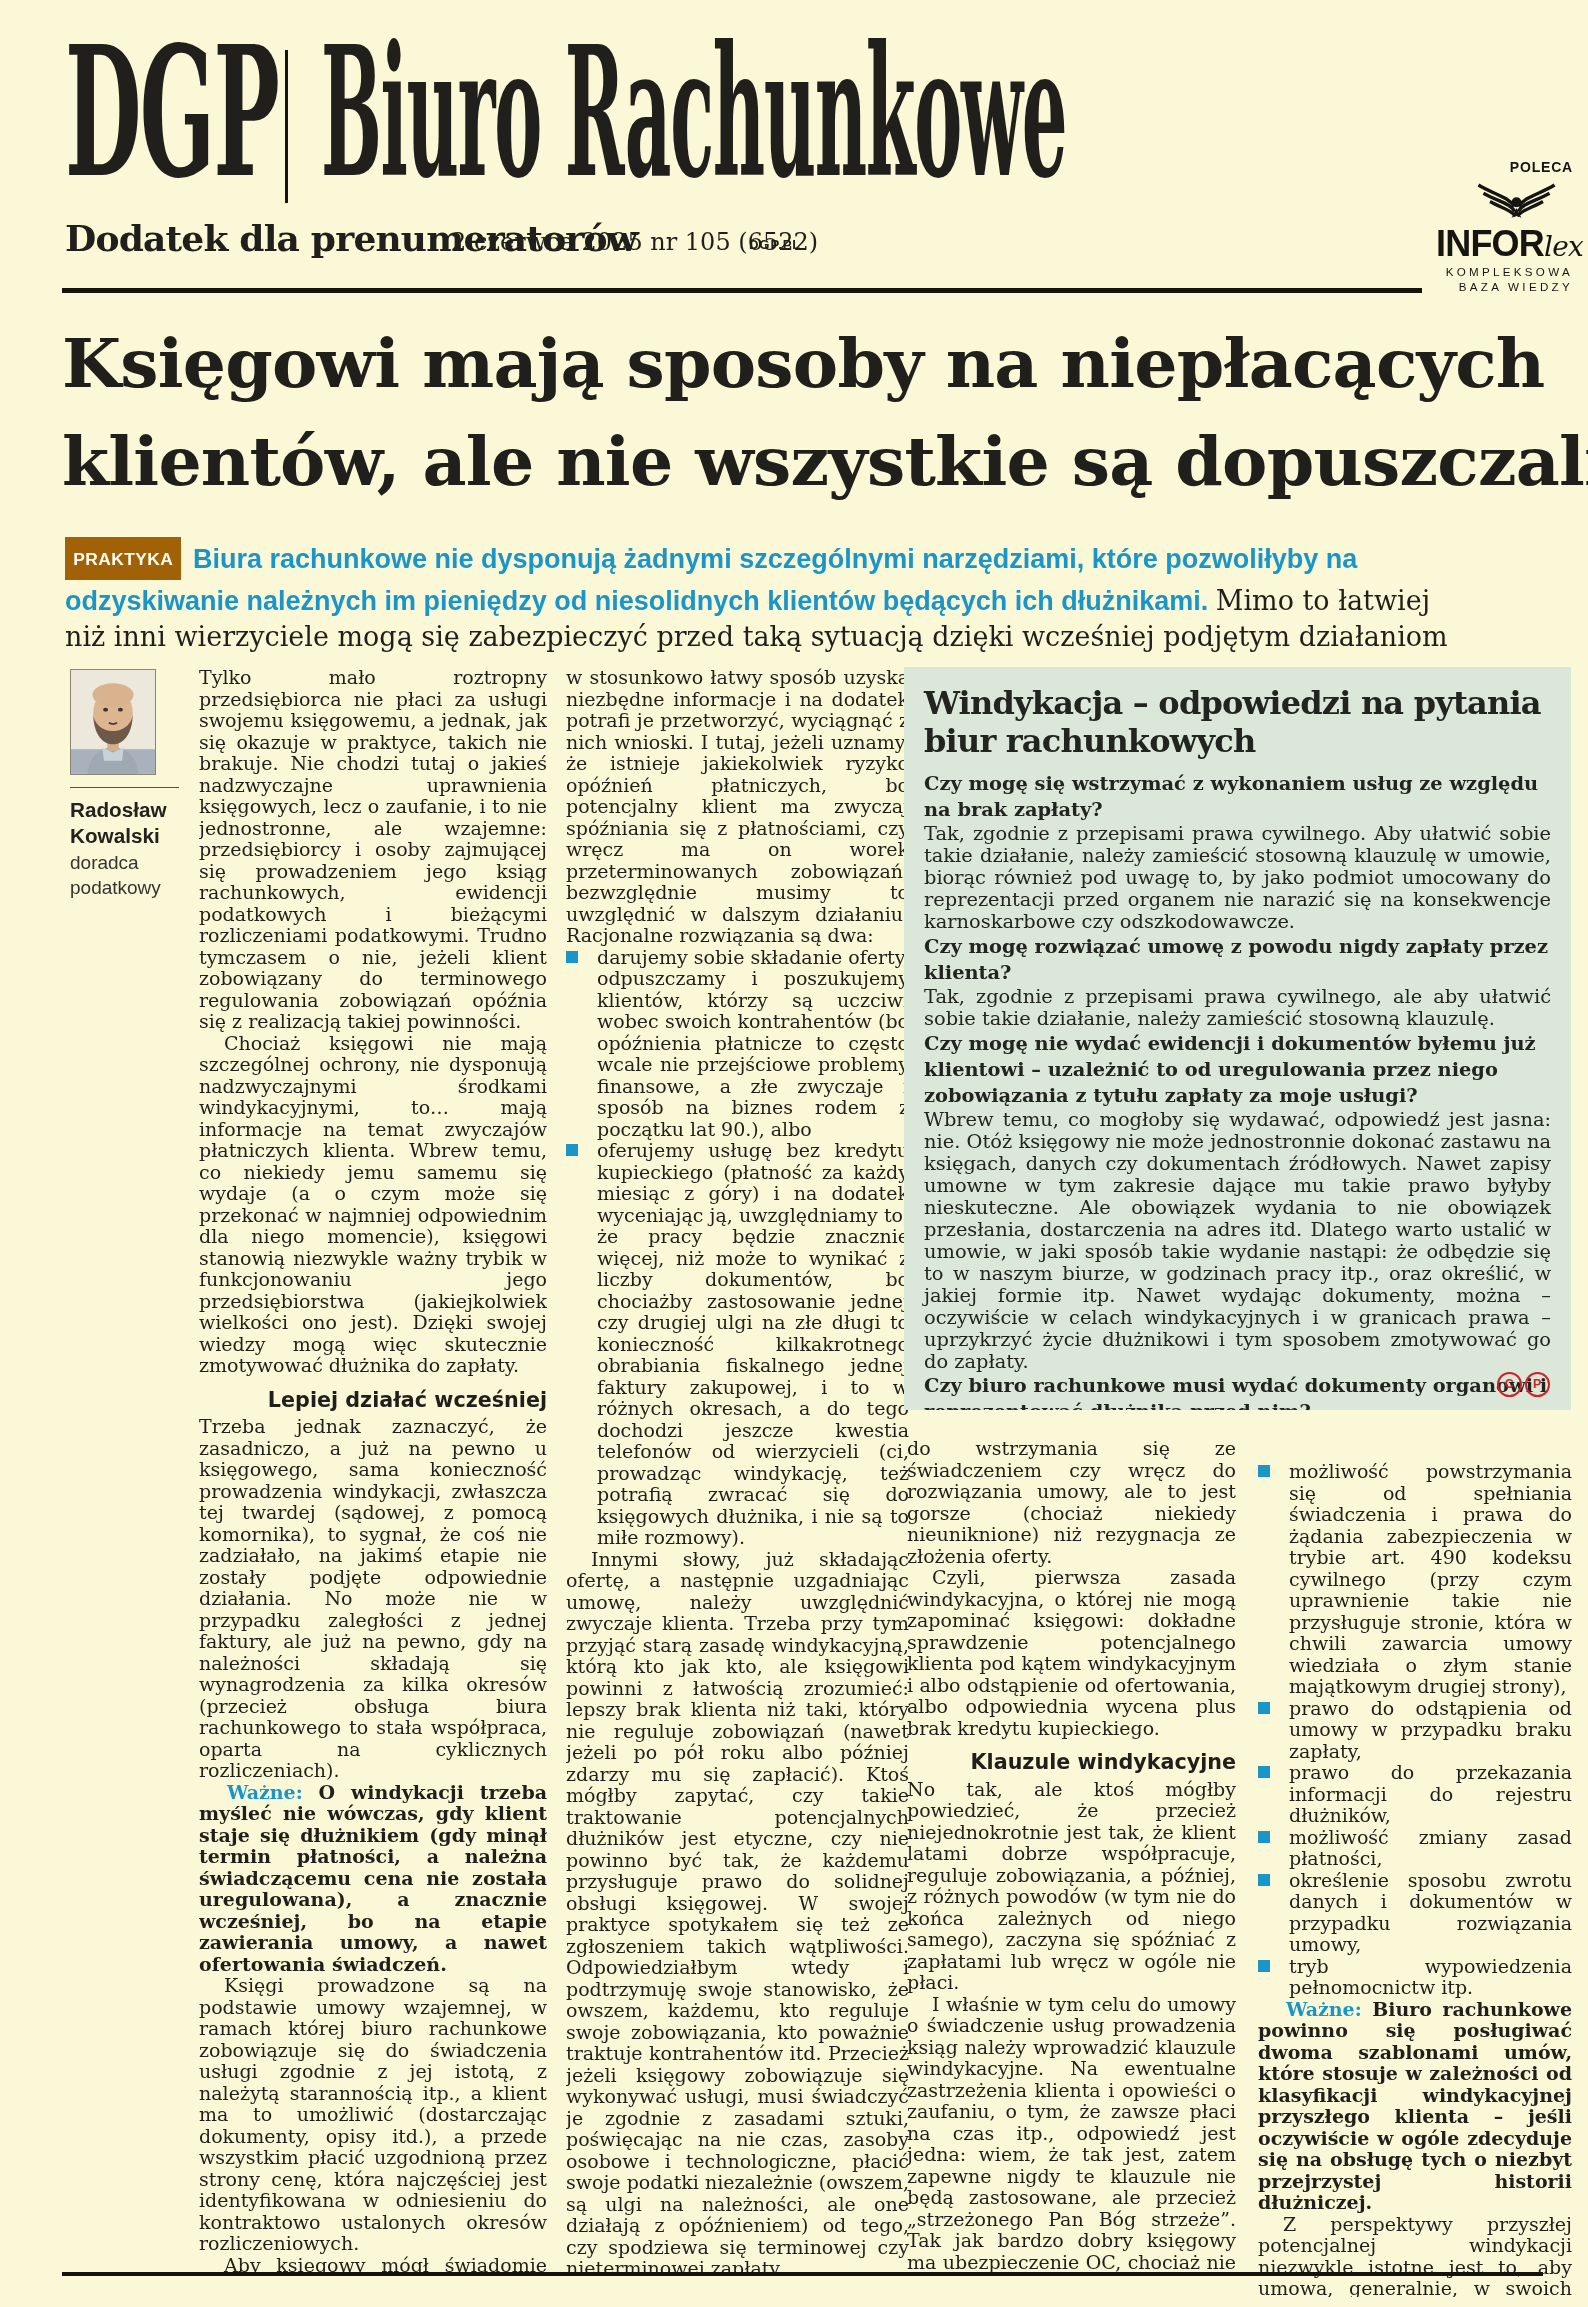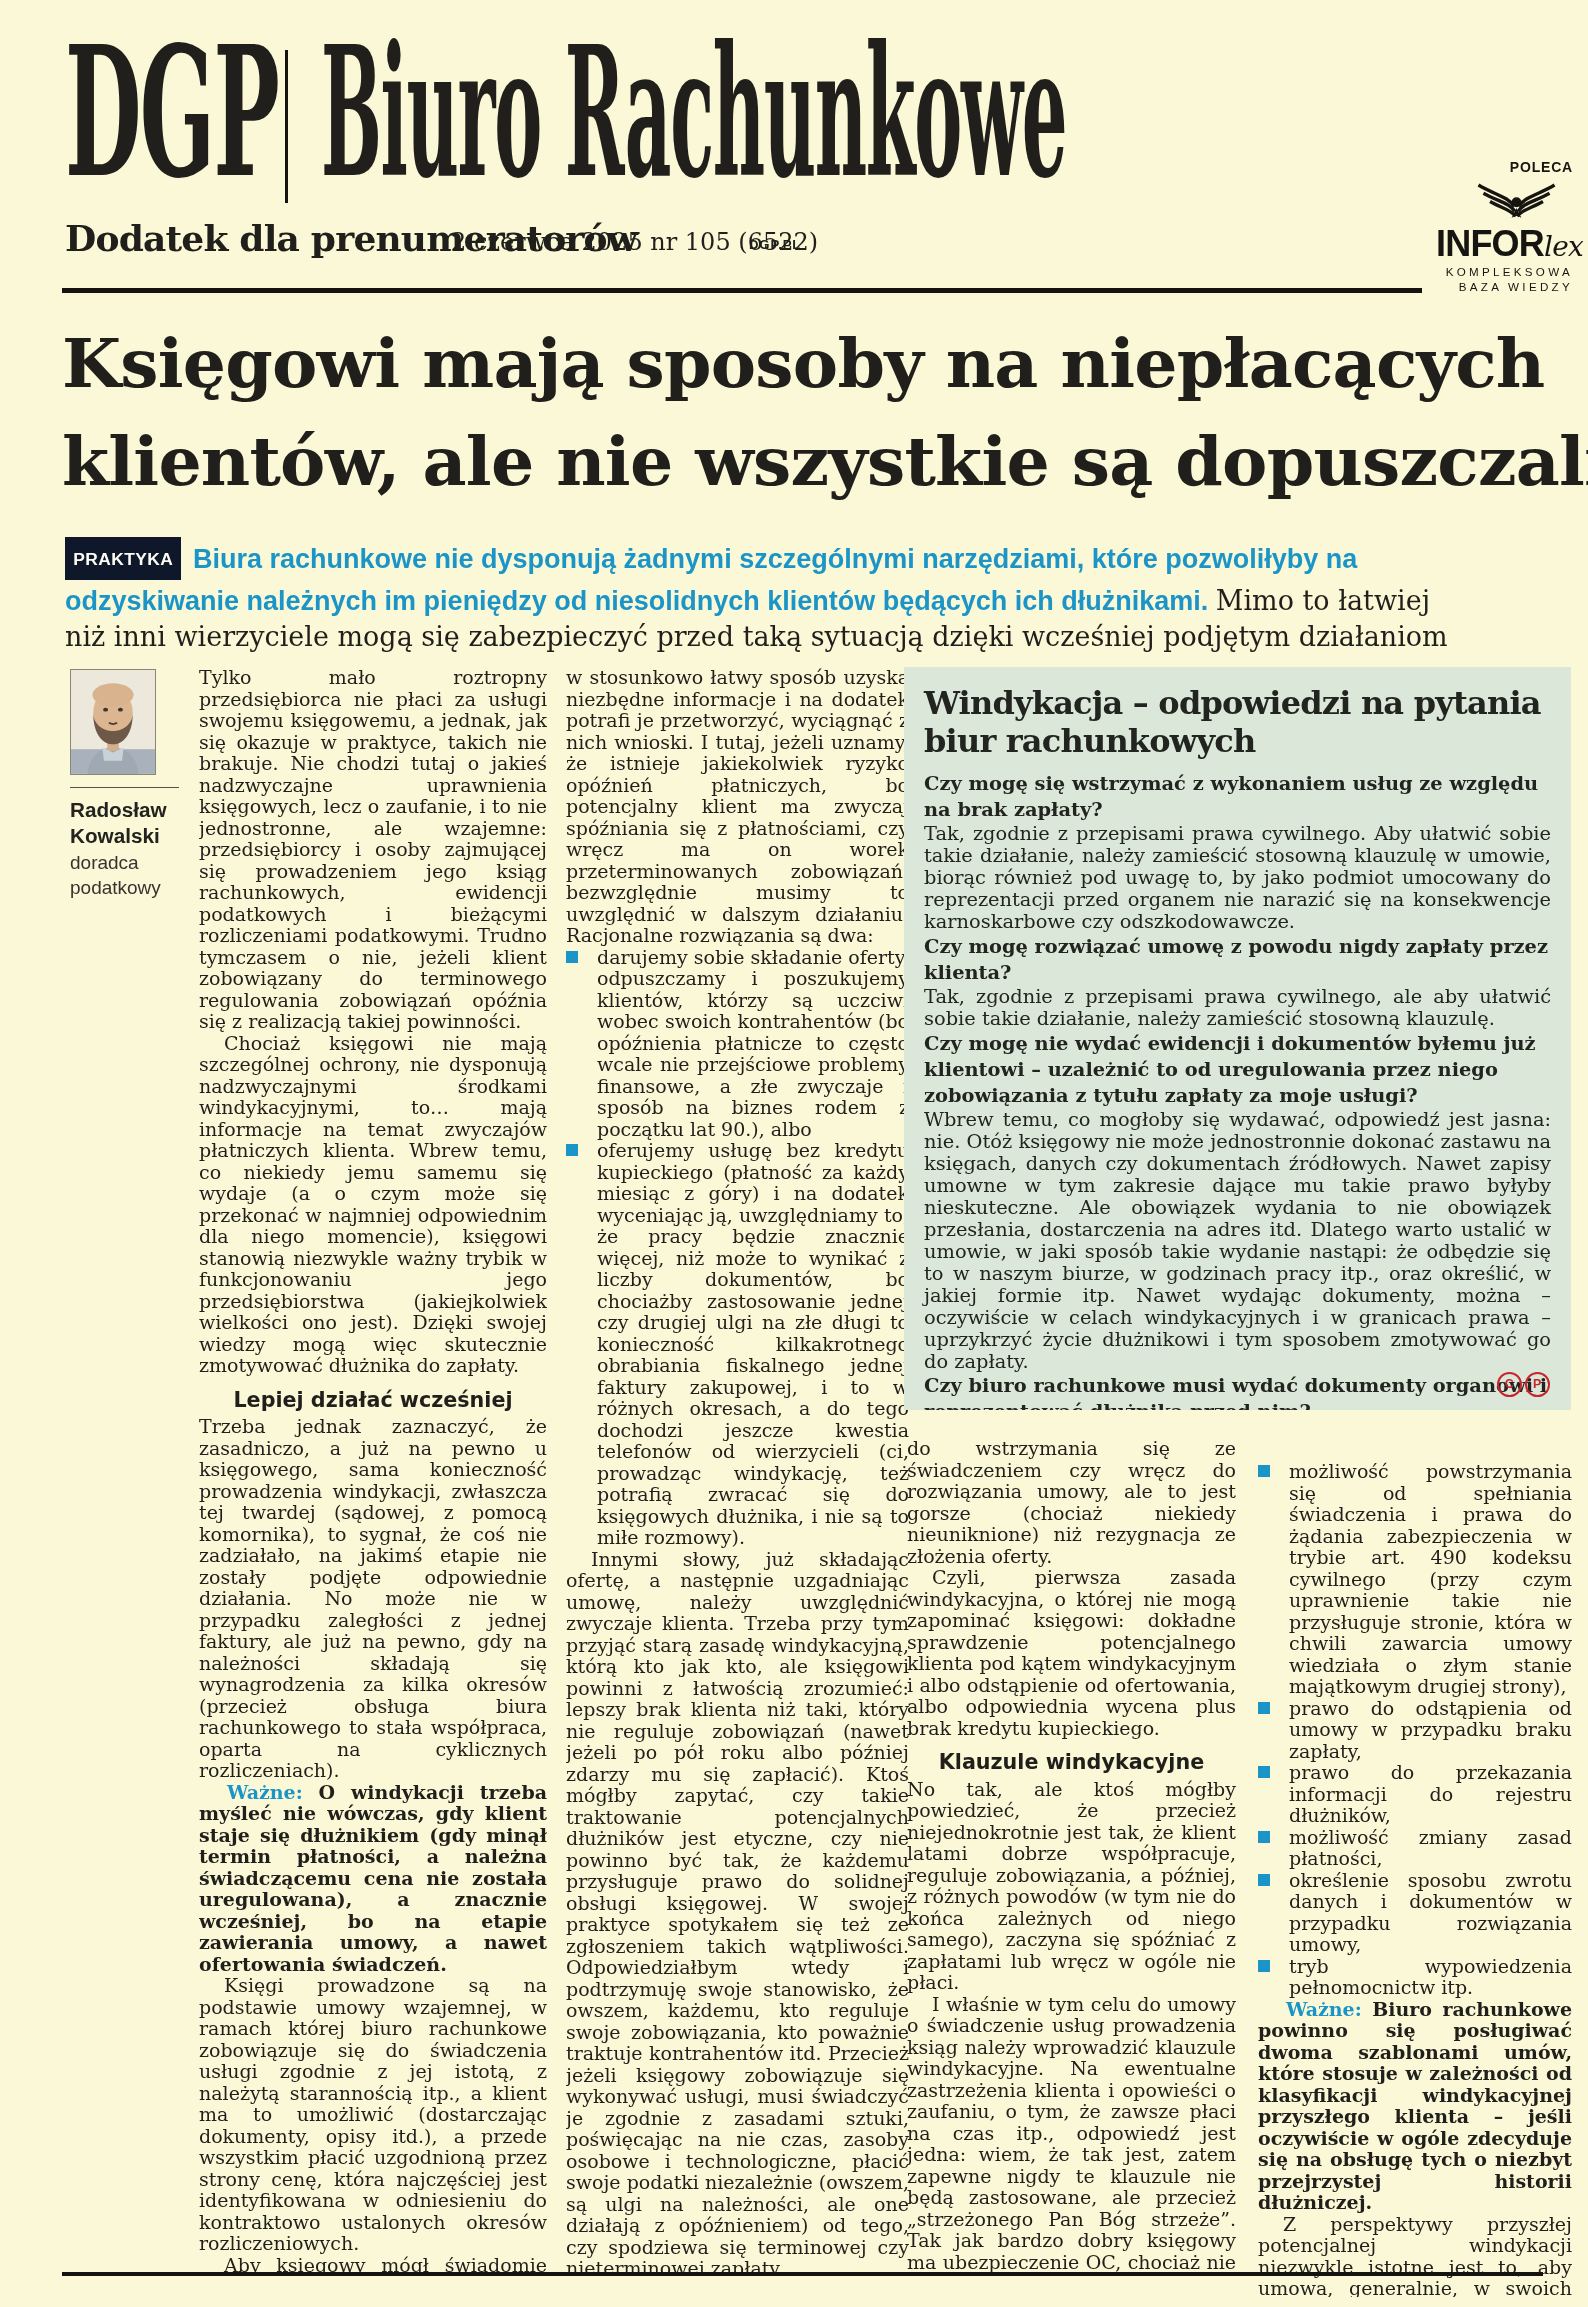--- a/index.html
+++ b/index.html
@@ -20,39 +20,39 @@
   
   .inforlex{left:1436px;top:159px;width:137px;text-align:right;font-family:"Liberation Sans",sans-serif;color:#171511;}
   .poleca{font-size:14px;font-weight:bold;letter-spacing:0.8px;}
   .infor-icon{margin:5px 15px 0 0;}
   .infor-word{font-size:36px;font-weight:bold;letter-spacing:-0.8px;line-height:1;}
   .infor-lex{font-family:"DejaVu Serif",serif;font-style:italic;font-size:28px;font-weight:normal;}
   .infor-tag{font-size:11.6px;letter-spacing:3.3px;margin-top:2.5px;}
   
   .headline{left:62px;top:314px;width:1523px;font-size:68px;line-height:98px;font-weight:bold;letter-spacing:-0.8px;}
   .lead{left:65px;top:540px;width:1407px;font-size:27px;line-height:36px;font-family:"Liberation Sans",sans-serif;}
-  .badge{display:inline-block;background:#0f172a;color:#FDFDF3;font-weight:bold;font-size:17.4px;
+  .badge{display:inline-block;background:#a16207;color:#FDFDF3;font-weight:bold;font-size:17.4px;
          padding:4.1px 8.3px 3.3px;margin-right:11.6px;position:relative;top:-3.3px;letter-spacing:0.4px;}
   .lead-blue{color:#1B95C7;font-weight:bold;}
   .lead-rest{font-family:"DejaVu Serif",serif;color:#201F1B;}
   
   .author{left:70px;top:669px;width:124px;font-family:"Liberation Sans",sans-serif;}
   .author svg{display:block;border:0.8px solid #8a8874;}
   .author-rule{width:109px;height:1.7px;background:#54524a;margin:11.6px 0 8.3px;}
   .author-name{font-size:20.7px;font-weight:bold;line-height:26.5px;color:#23221e;}
   .author-role{font-size:19px;line-height:25px;color:#35342e;}
   
   .col{font-size:19px;line-height:21.5px;text-align:justify;overflow:hidden;}
   .col p{margin:0;}
   .col p.ind{text-indent:25px;}
   .col1{left:199px;top:667px;width:348px;height:1605px;}
   .col2{left:566px;top:667px;width:343px;height:1605px;}
   .col3{left:907px;top:1438px;width:329px;height:836px;}
   .col4{left:1258px;top:1438px;width:314px;height:836px;margin-top:23px;}
-  .subhead{font-family:"DejaVu Sans",sans-serif;font-weight:bold;font-size:20.7px;margin:13.2px 0 5px;text-align:center;}
+  .subhead{font-family:"DejaVu Sans",sans-serif;font-weight:bold;font-size:20.7px;margin:13.2px 0 5px;text-align:right;}
   .wazne{font-weight:bold;text-indent:28px;margin:12.4px 0;}
   .wazne .wlabel{color:#1B95C7;}
   ul.blist{list-style:none;margin:0;padding:0;}
   ul.blist li{position:relative;padding-left:31px;margin:0;}
   ul.blist li .sq{position:absolute;left:0;top:4.1px;width:12.4px;height:12.4px;background:#1B95C7;}
   
   .greenbox{left:904px;top:667px;width:667px;height:743px;background:#DBE7D8;overflow:hidden;
             padding:16.5px 20px;box-sizing:border-box;color:#22251f;}
   .gb-title{font-size:32px;font-weight:bold;margin:0 0 11.6px;letter-spacing:-0.8px;}
   .gb-q{font-size:19.4px;line-height:26px;font-weight:bold;margin:0;}

